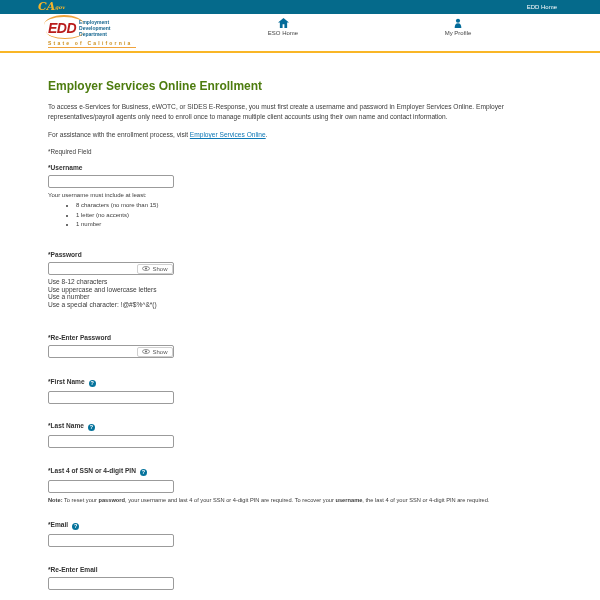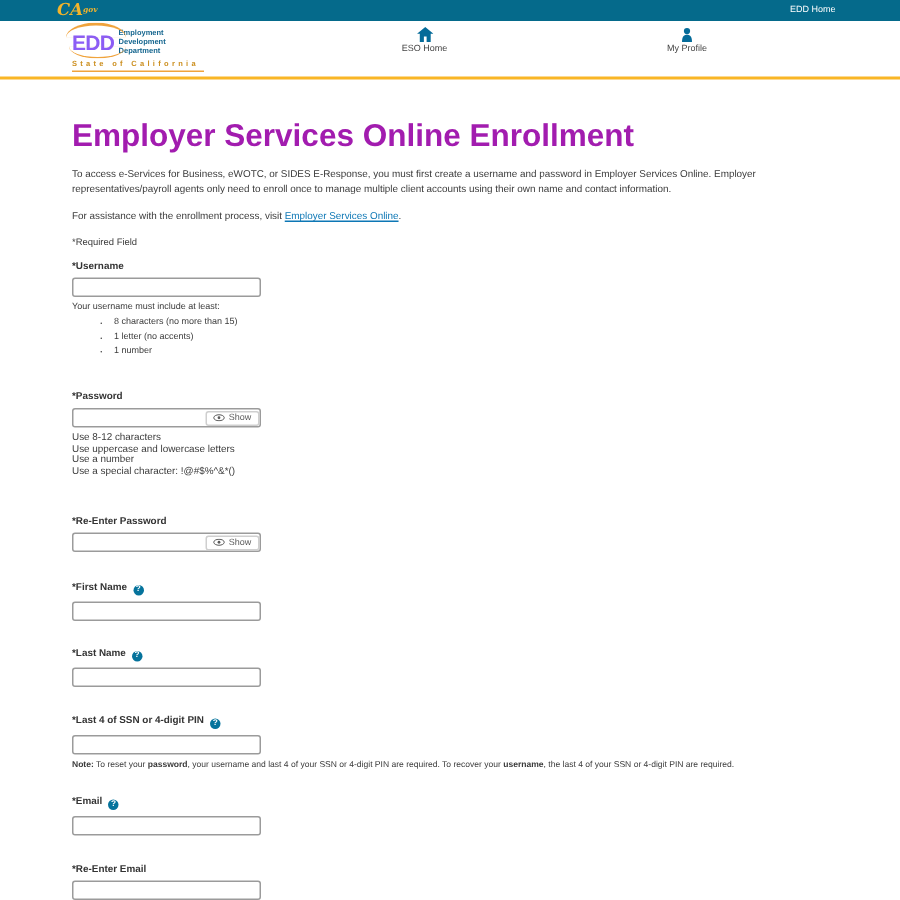--- a/index.html
+++ b/index.html
@@ -12,39 +12,39 @@
   .ca-logo { color:#f3b42b; font-family:"DejaVu Serif", serif; font-style:italic;
     font-weight:bold; font-size:11px; line-height:14px; cursor:pointer; }
   .ca-logo .gov { font-size:5px; font-style:italic; vertical-align:bottom; }
   .topbar-link { color:#ffffff; font-size:6px; cursor:pointer; }
 
   
   .header { height:39px; background:#fff; position:relative;
     border-bottom:2px solid #f9b626; }
   .edd-logo { position:absolute; left:48px; top:5px; cursor:pointer; }
   .edd-top { display:flex; align-items:center; gap:3px; position:relative; }
-  .edd-word { color:#8b5cf6; font-size:14px; font-weight:bold; 
+  .edd-word { color:#b91c1c; font-size:14px; font-weight:bold; font-style:italic;
     letter-spacing:-0.5px; line-height:14px; }
   .edd-arc-top { position:absolute; left:-4px; top:-4px; width:40px; height:10px;
     border-top:2px solid #f0a33c; border-radius:50% 50% 0 0 / 100% 100% 0 0; }
   .edd-arc-bot { position:absolute; left:-2px; bottom:-2px; width:38px; height:8px;
     border-bottom:1.5px solid #f0a33c; border-radius:0 0 50% 50% / 0 0 100% 100%; }
   .edd-dept { color:#15668f; font-size:5px; font-weight:bold; line-height:6px; }
   .edd-tagline { margin-top:3px; color:#cc8f1f; font-size:5px; font-weight:bold;
     letter-spacing:2.2px; border-bottom:1.5px solid #f0a33c; padding-bottom:1px;
     width:88px; white-space:nowrap; }
   .nav-item { position:absolute; top:4px; width:70px; display:flex;
     flex-direction:column; align-items:center; gap:2px; cursor:pointer; }
   .nav-eso { left:248px; }
   .nav-profile { left:423px; }
   .nav-label { font-size:6px; color:#444; }
 
   
   .main { padding:26px 43px 0 48px; }
-  h1 { font-size:21px; font-weight:bold; color:#a21caf; margin-bottom:9px; }
+  h1 { font-size:12px; font-weight:bold; color:#4d7c0f; margin-bottom:9px; }
   .para { font-size:6.6px; line-height:10px; color:#3b3b3b; margin-bottom:8px;
     max-width:510px; }
   .link { color:#0d77b5; text-decoration:underline; cursor:pointer; }
   .required-note { font-size:6.3px; margin-bottom:9px; }
 
   .field { margin-bottom:20px; }
   .f-label { display:block; font-size:6.6px; font-weight:bold; color:#333;
     margin-bottom:4px; }
   .t-input { width:126px; height:13px; border:1px solid #9b9b9b; border-radius:2px;
     background:#fff; font-size:6.5px; padding:0 3px; outline:none; display:block; }

